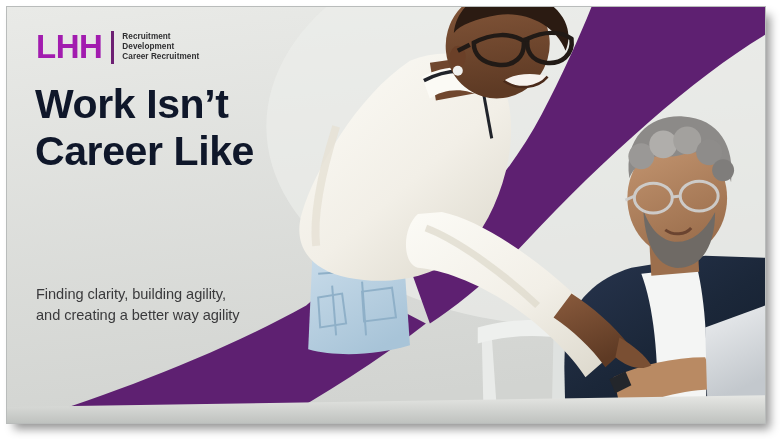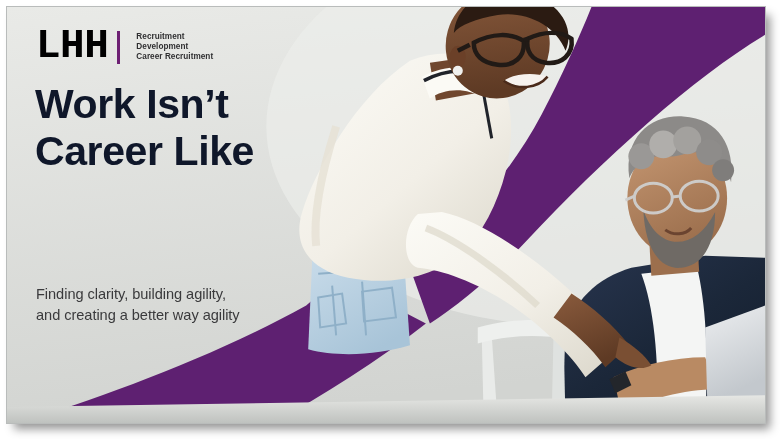--- a/index.html
+++ b/index.html
@@ -60,39 +60,38 @@
   
   .logo {
     position: absolute;
     left: 29px;
     top: 23px;
     display: flex;
     align-items: flex-start;
     z-index: 9;
   }
   .logo-mark {
-    font-size: 41px;
+    font-size: 33px;
     line-height: 33px;
     font-weight: 700;
     letter-spacing: -0.5px;
-    color: #000000;
-    font-family: Liberation Mono, monospace;
+    color: #a21caf;
+    font-family: Liberation Sans, sans-serif;
   }
   .logo-rule {
     width: 3px;
     height: 33px;
     background: #6d2073;
     margin: 1px 8px 0 9px;
   }
   .logo-tag {
     display: flex;
     flex-direction: column;
     justify-content: center;
     padding-top: 2px;
-    margin-left: 8px;
   }
   .logo-tag span {
     font-size: 8.2px;
     line-height: 10.2px;
     font-weight: 700;
     color: #2f2f31;
     letter-spacing: 0.05px;
     white-space: nowrap;
   }
 

